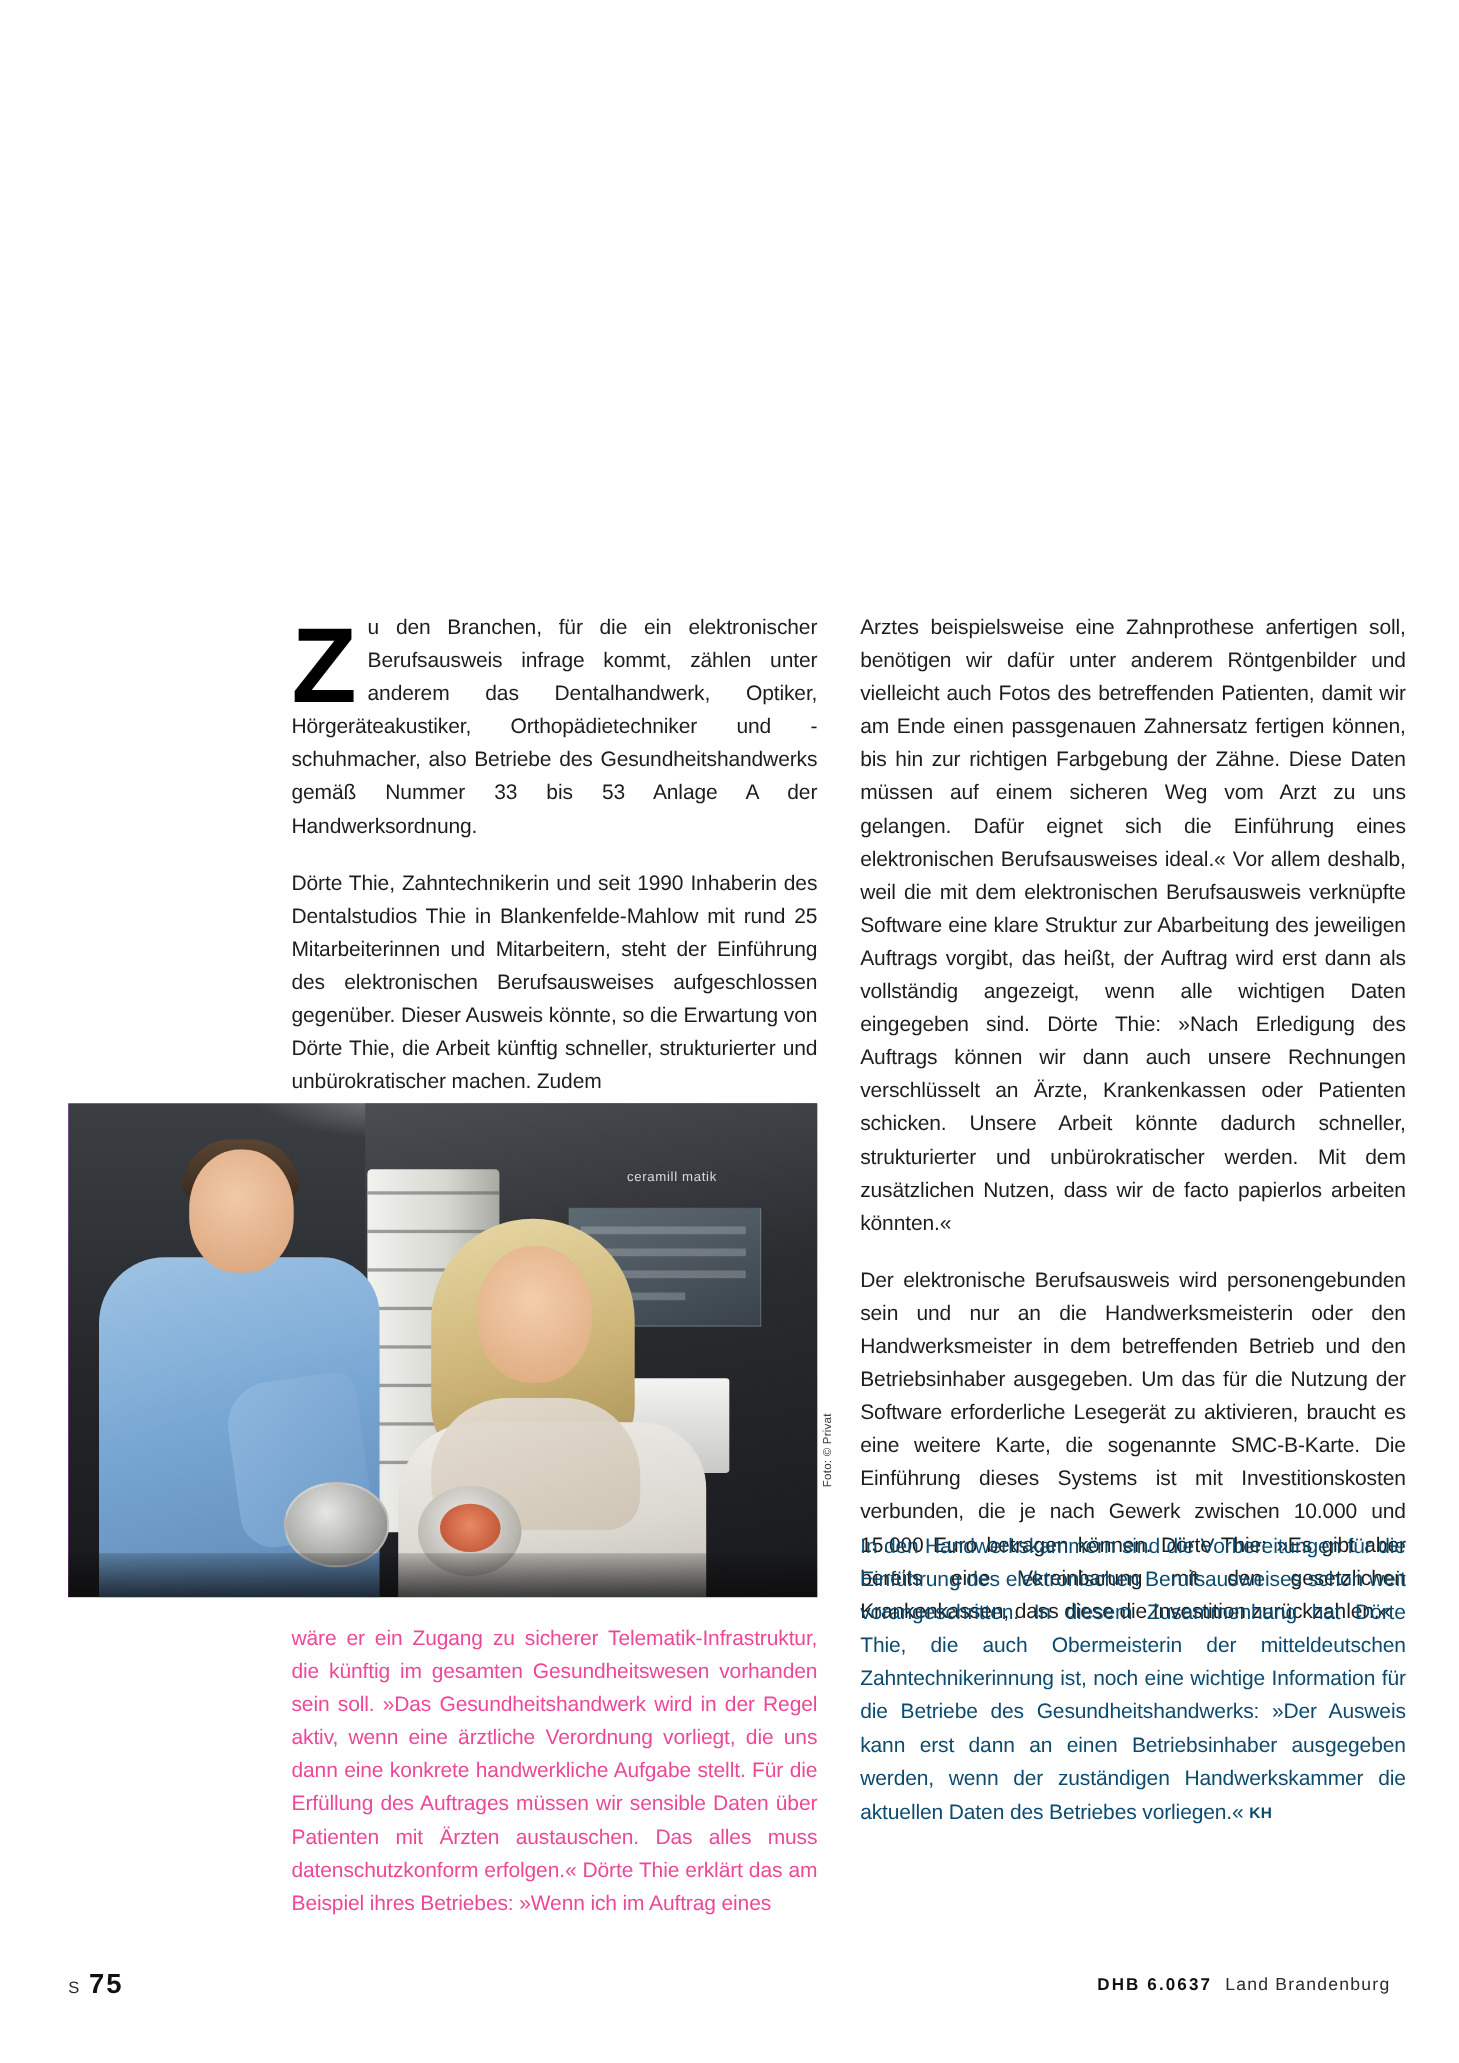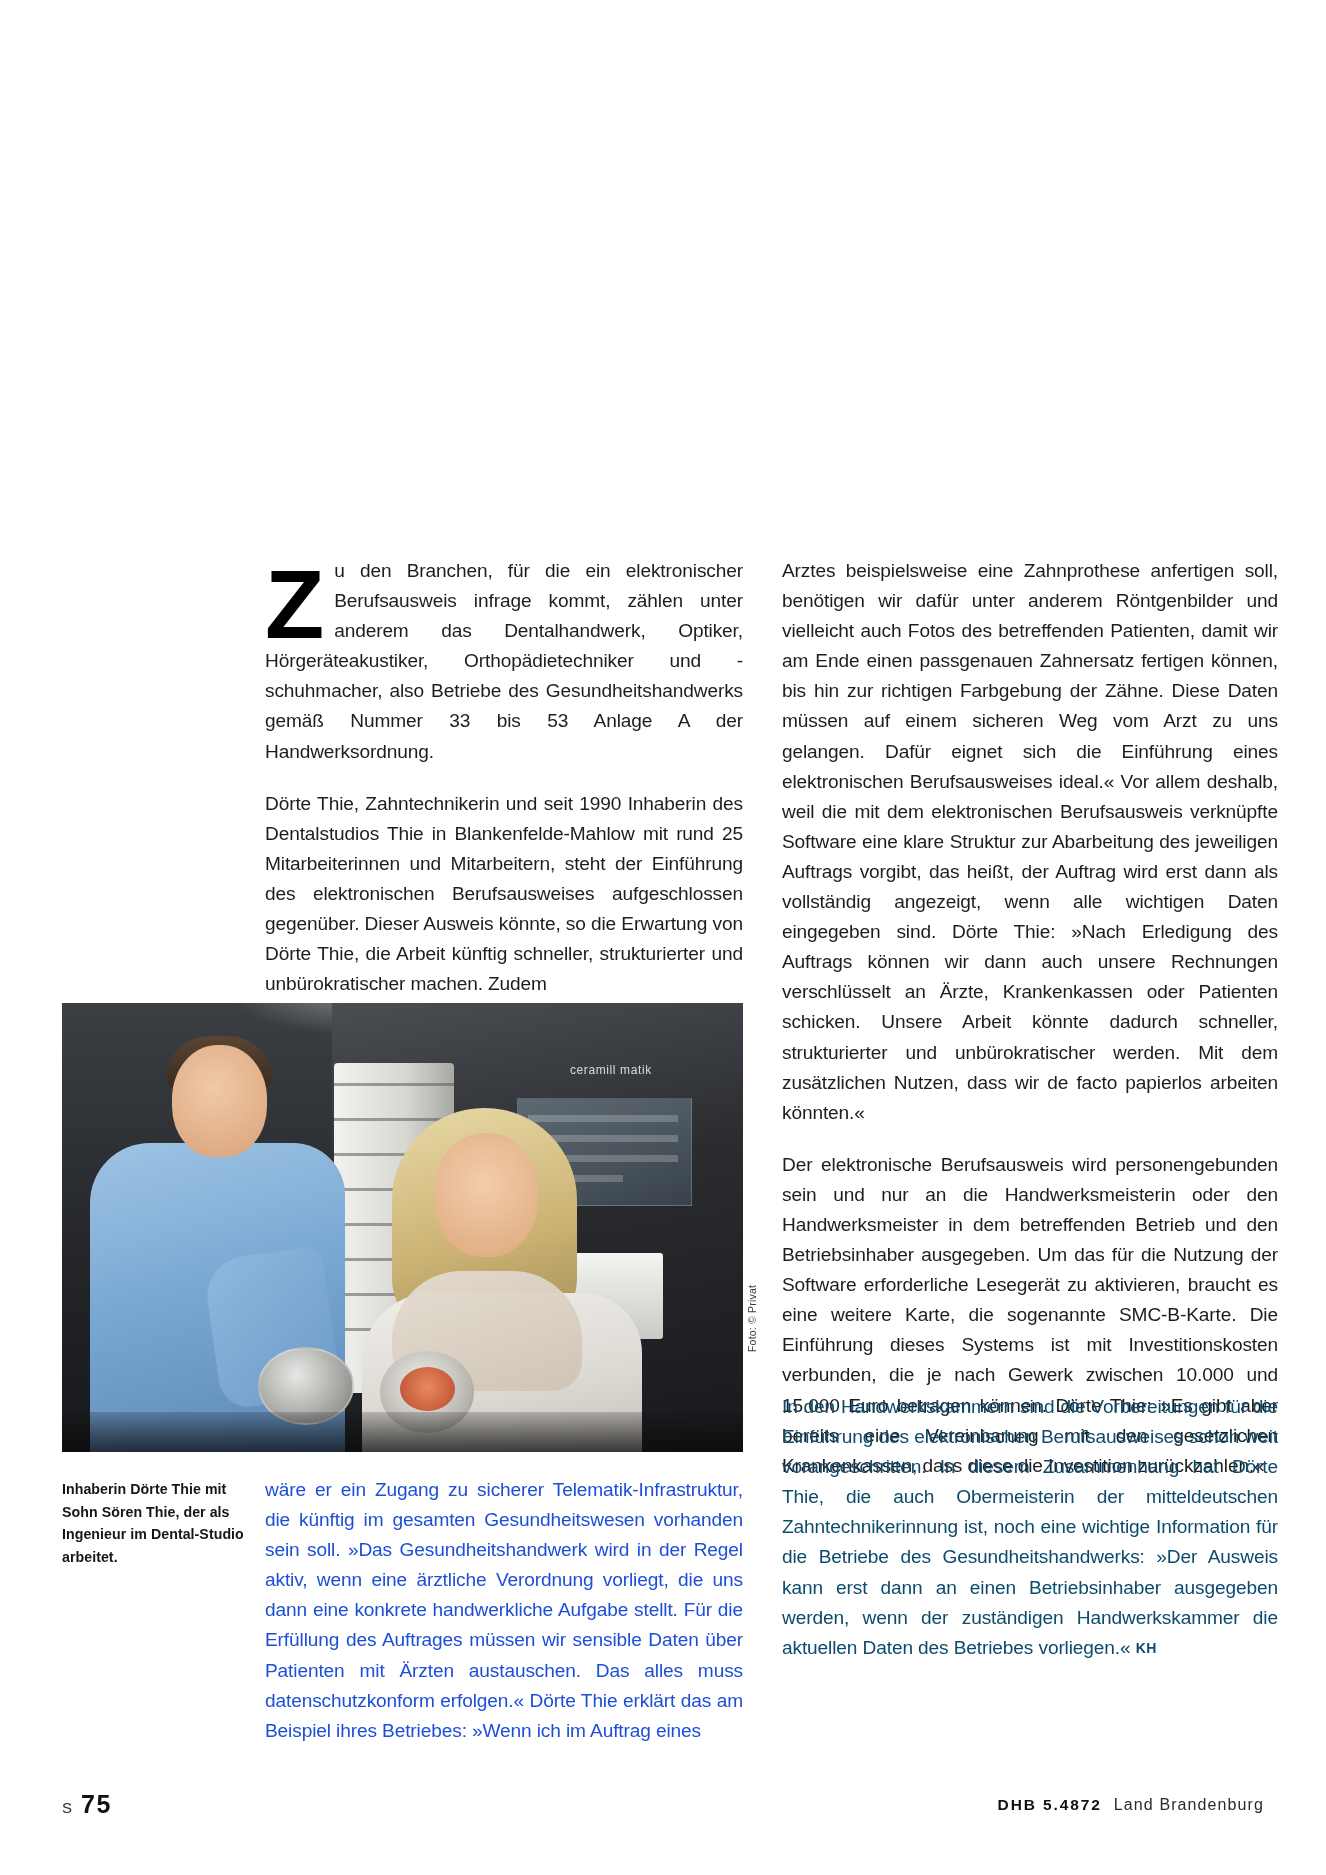--- a/index.html
+++ b/index.html
@@ -93,21 +93,21 @@
 
   
   .col-left-lower {
     position: absolute;
     left: 265px;
     top: 1475px;
     width: 478px;
     font-size: 19.1px;
     line-height: 30.1px;
     text-align: justify;
-    color: #1d4ed8;
+    color: #ec4899;
     letter-spacing: -0.12px;
   }
 
   .col-right-lower {
     position: absolute;
     left: 782px;
     top: 1392px;
     width: 496px;
     font-size: 19.1px;
     line-height: 30.1px;
@@ -390,33 +390,32 @@
 
       <div class="ph-obj-left"></div>
       <div class="ph-obj-right"></div>
       <div class="ph-obj-right-inner"></div>
       <div class="ph-floor"></div>
     </div>
   </div>
 
   <div class="photo-credit">Foto: © Privat</div>
 
-  <div class="caption">Inhaberin Dörte Thie mit Sohn Sören Thie, der als Ingenieur im Dental-Studio arbeitet.</div>
 
   <div class="col-left-lower">
     <p>wäre er ein Zugang zu sicherer Telematik-Infrastruktur, die künftig im gesamten Gesundheitswesen vorhanden sein soll. »Das Gesundheitshandwerk wird in der Regel aktiv, wenn eine ärztliche Verordnung vorliegt, die uns dann eine konkrete handwerkliche Aufgabe stellt. Für die Erfüllung des Auftrages müssen wir sensible Daten über Patienten mit Ärzten austauschen. Das alles muss datenschutzkonform erfolgen.« Dörte Thie erklärt das am Beispiel ihres Betriebes: »Wenn ich im Auftrag eines</p>
   </div>
 
   <div class="col-right-lower">
     <p><span>In den Handwerkskammern sind die Vorbereitungen für die Einführung des elektronischen Berufsausweises schon weit vorangeschritten. In diesem Zusammenhang hat Dörte Thie, die auch Obermeisterin der mitteldeutschen Zahntechnikerinnung ist, noch eine wichtige Information für die Betriebe des Gesundheitshandwerks: »Der Ausweis kann erst dann an einen Betriebsinhaber ausgegeben werden, wenn der zuständigen Handwerkskammer die aktuellen Daten des Betriebes vorliegen.«</span> <span class="byline-initials">KH</span></p>
   </div>
 
   <div class="footer-left">
     <span class="footer-s">S</span>
     <span class="footer-page">75</span>
   </div>
 
   <div class="footer-right">
-    <span class="footer-issue">DHB 5.4872</span>
+    <span class="footer-issue">DHB 6.0637</span>
     <span class="footer-region">Land Brandenburg</span>
   </div>
 
 </div>
 
 </body></html>

